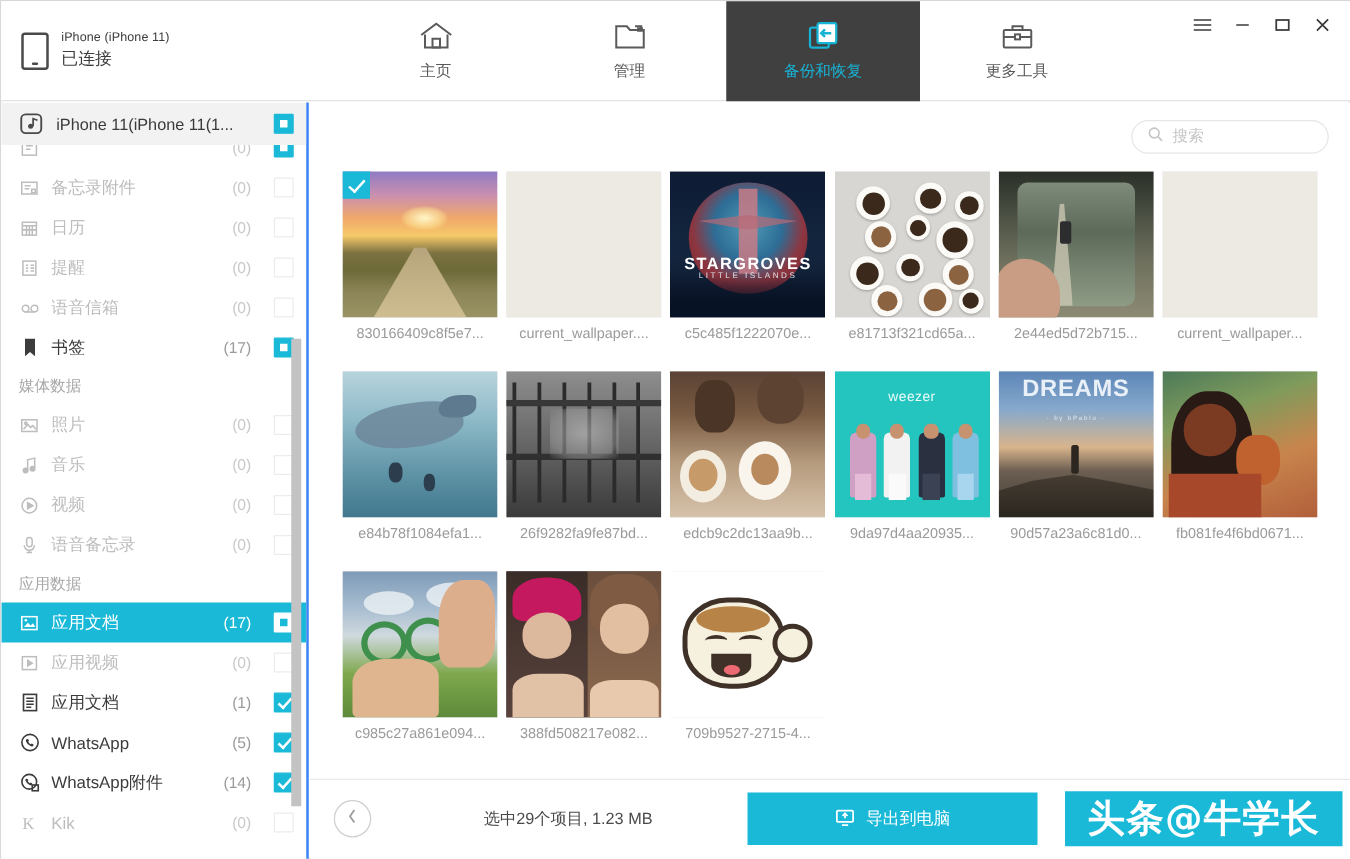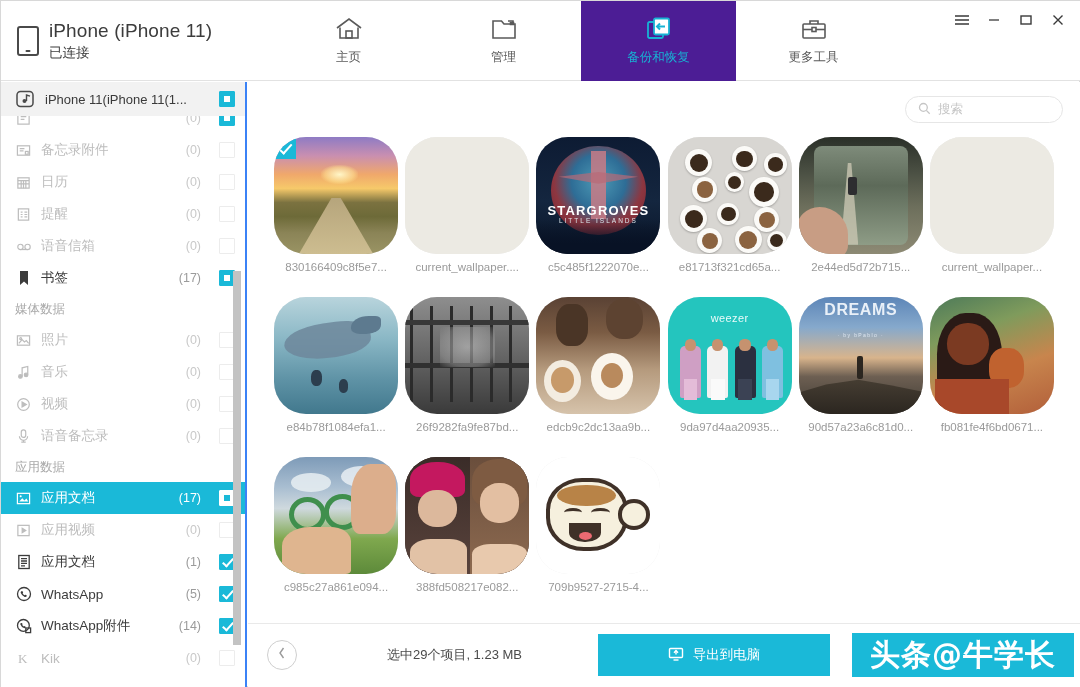--- a/index.html
+++ b/index.html
@@ -14,29 +14,29 @@
   
   .topbar {
     position:absolute; top:0; left:0; width:1080px; height:80px;
     background:#fff; border-bottom:1px solid #e2e2e2;
     display:flex; align-items:stretch;
   }
   .device-info { width:270px; display:flex; align-items:center; padding-left:16px; gap:10px; }
   .device-icon { width:22px; height:30px; border:2px solid #4a4a4a; border-radius:3px; position:relative; flex:none; }
   .device-icon::after { content:""; position:absolute; bottom:2px; left:50%; transform:translateX(-50%); width:5px; height:2px; background:#4a4a4a; border-radius:1px; }
   .device-texts { display:flex; flex-direction:column; gap:2px; }
-  .device-name { font-size:19px; color:#3c3c3c; letter-spacing:.1px; }
+  .device-name { font-size:10px; color:#3c3c3c; letter-spacing:.1px; }
   .device-status { font-size:13.5px; color:#3c3c3c; }
 
   .navtabs { display:flex; align-items:stretch; flex:1; }
   .navtab {
     width:155px; display:flex; flex-direction:column; align-items:center; justify-content:center;
     gap:7px; cursor:pointer; color:#5a5a5a; position:relative; height:80px;
   }
-  .navtab.active { background:#4c1d95; color:#17b3d4; }
+  .navtab.active { background:#404040; color:#17b3d4; }
   .navtab .lbl { font-size:12.5px; }
   .navtab svg { display:block; }
 
   .wincontrols { display:flex; align-items:flex-start; gap:14px; padding:10px 14px 0 0; }
   .wc { width:18px; height:18px; display:flex; align-items:center; justify-content:center; cursor:pointer; color:#3a3a3a; }
 
   
   .sidebar {
     position:absolute; left:0; top:81px; width:246px; height:606px;
     background:#fff; border-right:2px solid #3b82f6; overflow:hidden;
@@ -88,21 +88,21 @@
     display:flex; align-items:center; padding:0 12px; gap:7px; cursor:text; background:#fff;
   }
   .searchbox .ph { font-size:12.5px; color:#c5c5c5; }
 
   .grid {
     padding:0 24px; display:grid; grid-template-columns:repeat(6, 1fr);
     gap:0 3px; align-content:start; height:488px; overflow:hidden;
   }
   .cell { height:160px; display:flex; flex-direction:column; align-items:center; }
   .thumb {
-    width:124px; height:117px; position:relative; overflow:hidden; background:#ececec; cursor:pointer;border-radius:32px;
+    width:124px; height:117px; position:relative; overflow:hidden; background:#ececec; cursor:pointer;
   }
   .thumb .inner { position:absolute; inset:0; }
   .cap { margin-top:7px; font-size:11.5px; color:#9a9a9a; width:128px; text-align:center;
          white-space:nowrap; overflow:hidden; }
   .tick {
     position:absolute; left:0; top:0; width:22px; height:22px; background:#1ab9d8; z-index:5;
   }
   .tick::after {
     content:""; position:absolute; left:8px; top:4px; width:5px; height:11px;
     border:solid #fff; border-width:0 2px 2px 0; transform:rotate(42deg);
@@ -582,21 +582,21 @@
        <div style="position:absolute;left:80%;top:36%;width:9%;height:10%;background:#c6926f;border-radius:45%;"></div>
        <div style="position:absolute;left:79%;top:70%;width:11%;height:18%;background:#a8d6ee;"></div>
             </div>
           </div>
           <div class="cap">9da97d4aa20935...</div>
         </div>
         <div class="cell">
           <div class="thumb">
             <div class="inner">
               <div style="position:absolute;inset:0;background:linear-gradient(180deg,#5d86b8 0%,#86a9cc 26%,#d8b48c 52%,#6d5f52 68%,#3e3a33 100%);"></div>
-    <div style="position:absolute;left:0;top:3%;width:100%;text-align:center;color:#e9f0f8;font-size:16px;font-weight:bold;letter-spacing:.6px;">DREAMS</div>
+    <div style="position:absolute;left:0;top:3%;width:100%;text-align:center;color:#e9f0f8;font-size:19px;font-weight:bold;letter-spacing:.6px;">DREAMS</div>
     <div style="position:absolute;left:0;top:30%;width:100%;text-align:center;color:#dfe8f2;font-size:5px;letter-spacing:1.4px;">· by bPablo ·</div>
     <div style="position:absolute;left:47%;top:50%;width:5%;height:20%;background:#2b2620;border-radius:2px;"></div>
     <div style="position:absolute;left:0;bottom:0;width:100%;height:34%;background:linear-gradient(180deg,#4a4135,#2b2620);clip-path:polygon(0 46%,22% 26%,48% 14%,74% 28%,100% 44%,100% 100%,0 100%);"></div>
             </div>
           </div>
           <div class="cap">90d57a23a6c81d0...</div>
         </div>
         <div class="cell">
           <div class="thumb">
             <div class="inner">

